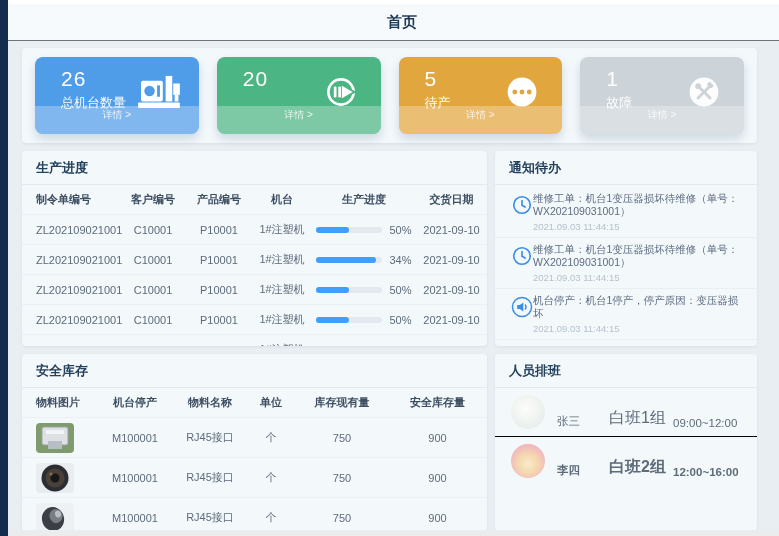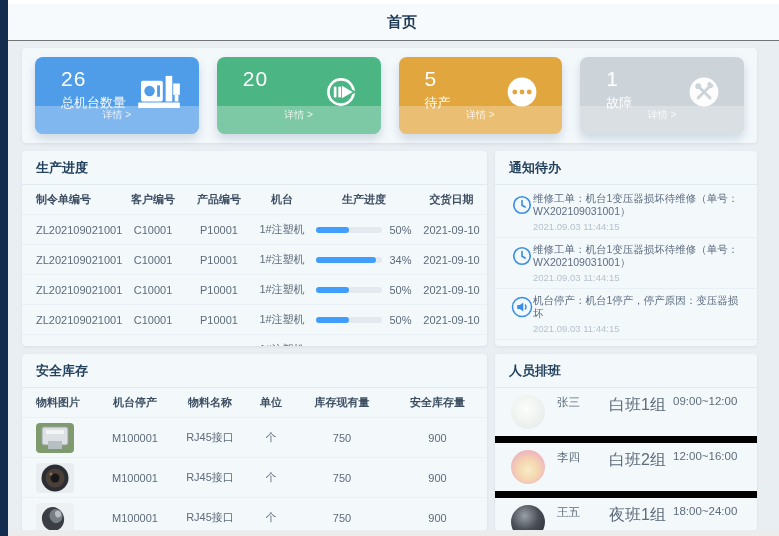--- a/index.html
+++ b/index.html
@@ -52,22 +52,22 @@
   .notif-icon { flex:none; width:22px; height:22px; margin-top:2px; }
   .notif-icon svg { width:100%; height:100%; }
   .notif-text { font-size:10.5px; color:#5e6d82; line-height:1.28; }
   .notif-time { font-size:9.5px; color:#b6c2cd; margin-top:2px; }
 
   td.c-thumb { padding:4px 0 4px 14px; text-align:left; }
   .thumb { width:38px; height:30px; border-radius:4px; overflow:hidden; display:block; }
   .thumb svg { display:block; width:38px; height:30px; }
   td.c-stockval { padding:12px 0; }
 
-  .staff-row { display:flex; align-items:flex-start; padding:7px 14px 7px 16px; }
-  .staff-row + .staff-row { border-top:7px solid #000000; }
+  .staff-row { display:flex; align-items:flex-end; padding:7px 14px 7px 16px; }
+  .staff-row + .staff-row { border-top:1px solid #000000;font-weight:bold; }
   .avatar { flex:none; width:34px; height:34px; border-radius:50%; margin-right:12px; }
   .avatar-illustration { background:radial-gradient(circle at 45% 40%, #fdfdfb 0%, #eef2ef 55%, #dde7ea 100%); }
   .avatar-pink { background:radial-gradient(circle at 50% 58%, #f8ecc8 0%, #f5d9b0 35%, #f0b7bd 72%, #eaa8b4 100%); }
   .avatar-photo { background:radial-gradient(circle at 40% 32%, #9aa0a8 0%, #4a4f57 45%, #20242b 100%); }
   .staff-name { width:52px; font-size:11.5px; color:#5d6b7a; }
   .staff-shift { width:64px; font-size:16px; color:#5d6b7a; }
   .staff-time { flex:1; font-size:11.5px; color:#5d6b7a; }
 
   .bottom-strip { position:absolute; left:8px; right:0; bottom:0; height:6px; background:#ececec; }
 </style>
@@ -379,26 +379,20 @@
     <span class="staff-time">09:00~12:00</span>
   </div>
 
   <div class="staff-row">
     <span class="avatar avatar-pink"></span>
     <span class="staff-name">李四</span>
     <span class="staff-shift">白班2组</span>
     <span class="staff-time">12:00~16:00</span>
   </div>
 
-  <div class="staff-row">
-    <span class="avatar avatar-photo"></span>
-    <span class="staff-name">王五</span>
-    <span class="staff-shift">夜班1组</span>
-    <span class="staff-time">18:00~24:00</span>
-  </div>
 </div>
       </div>
 
     </div>
   </div>
 
   <div class="bottom-strip"></div>
 </div>
 
 </body></html>

